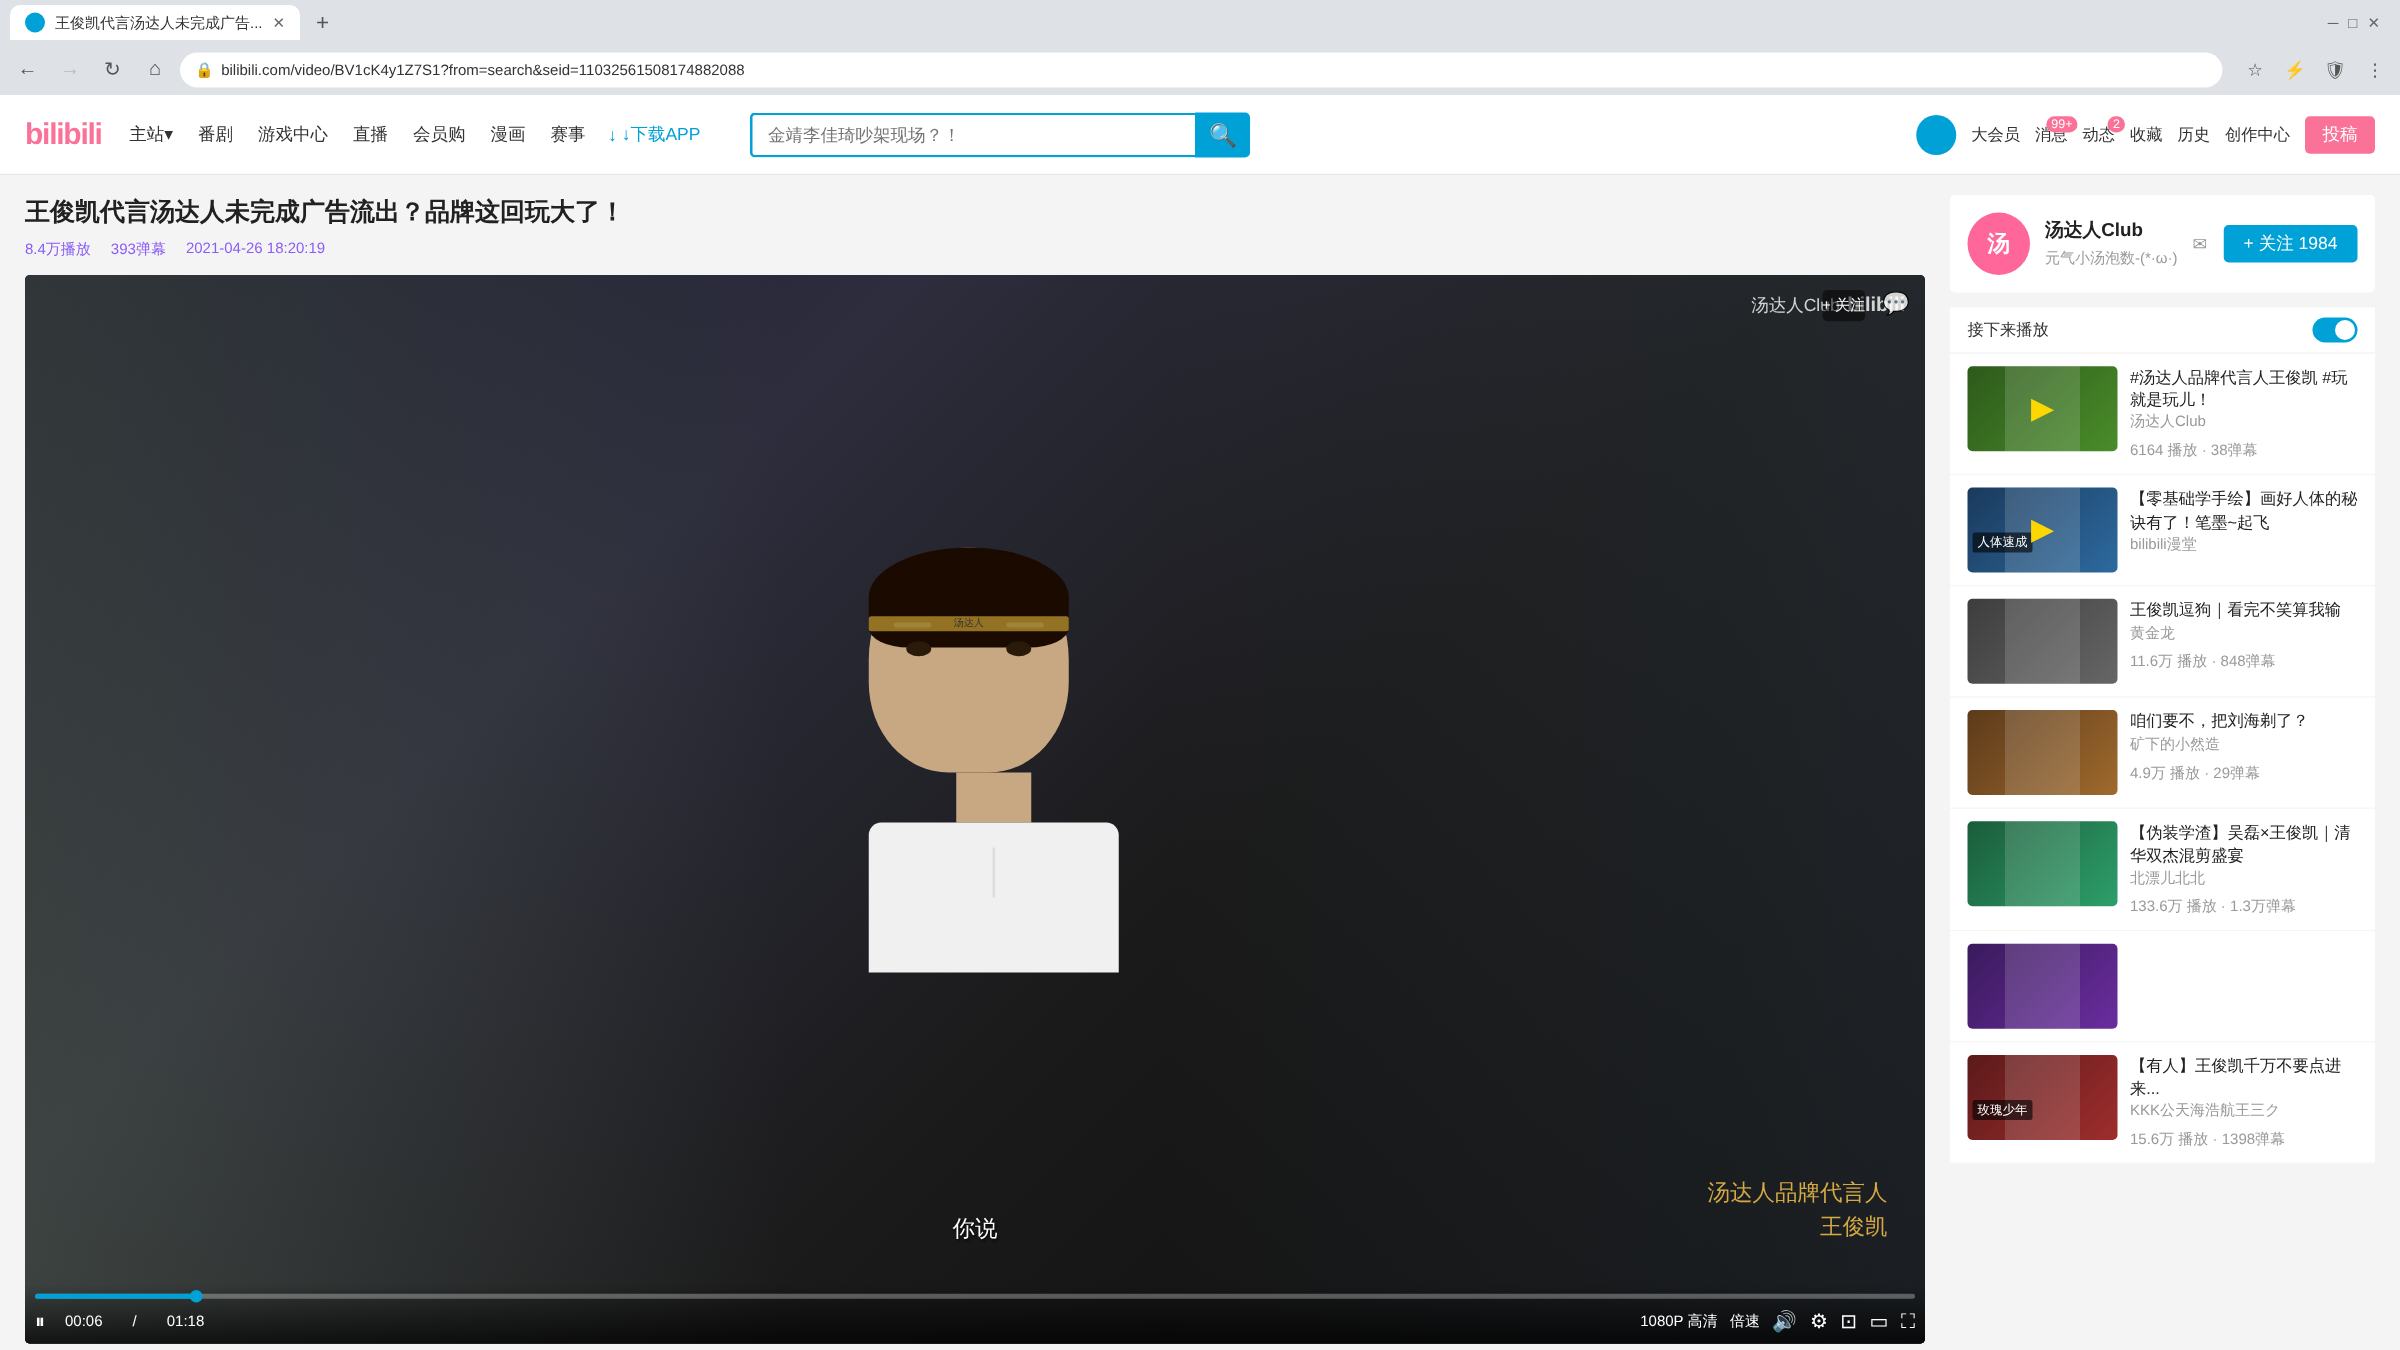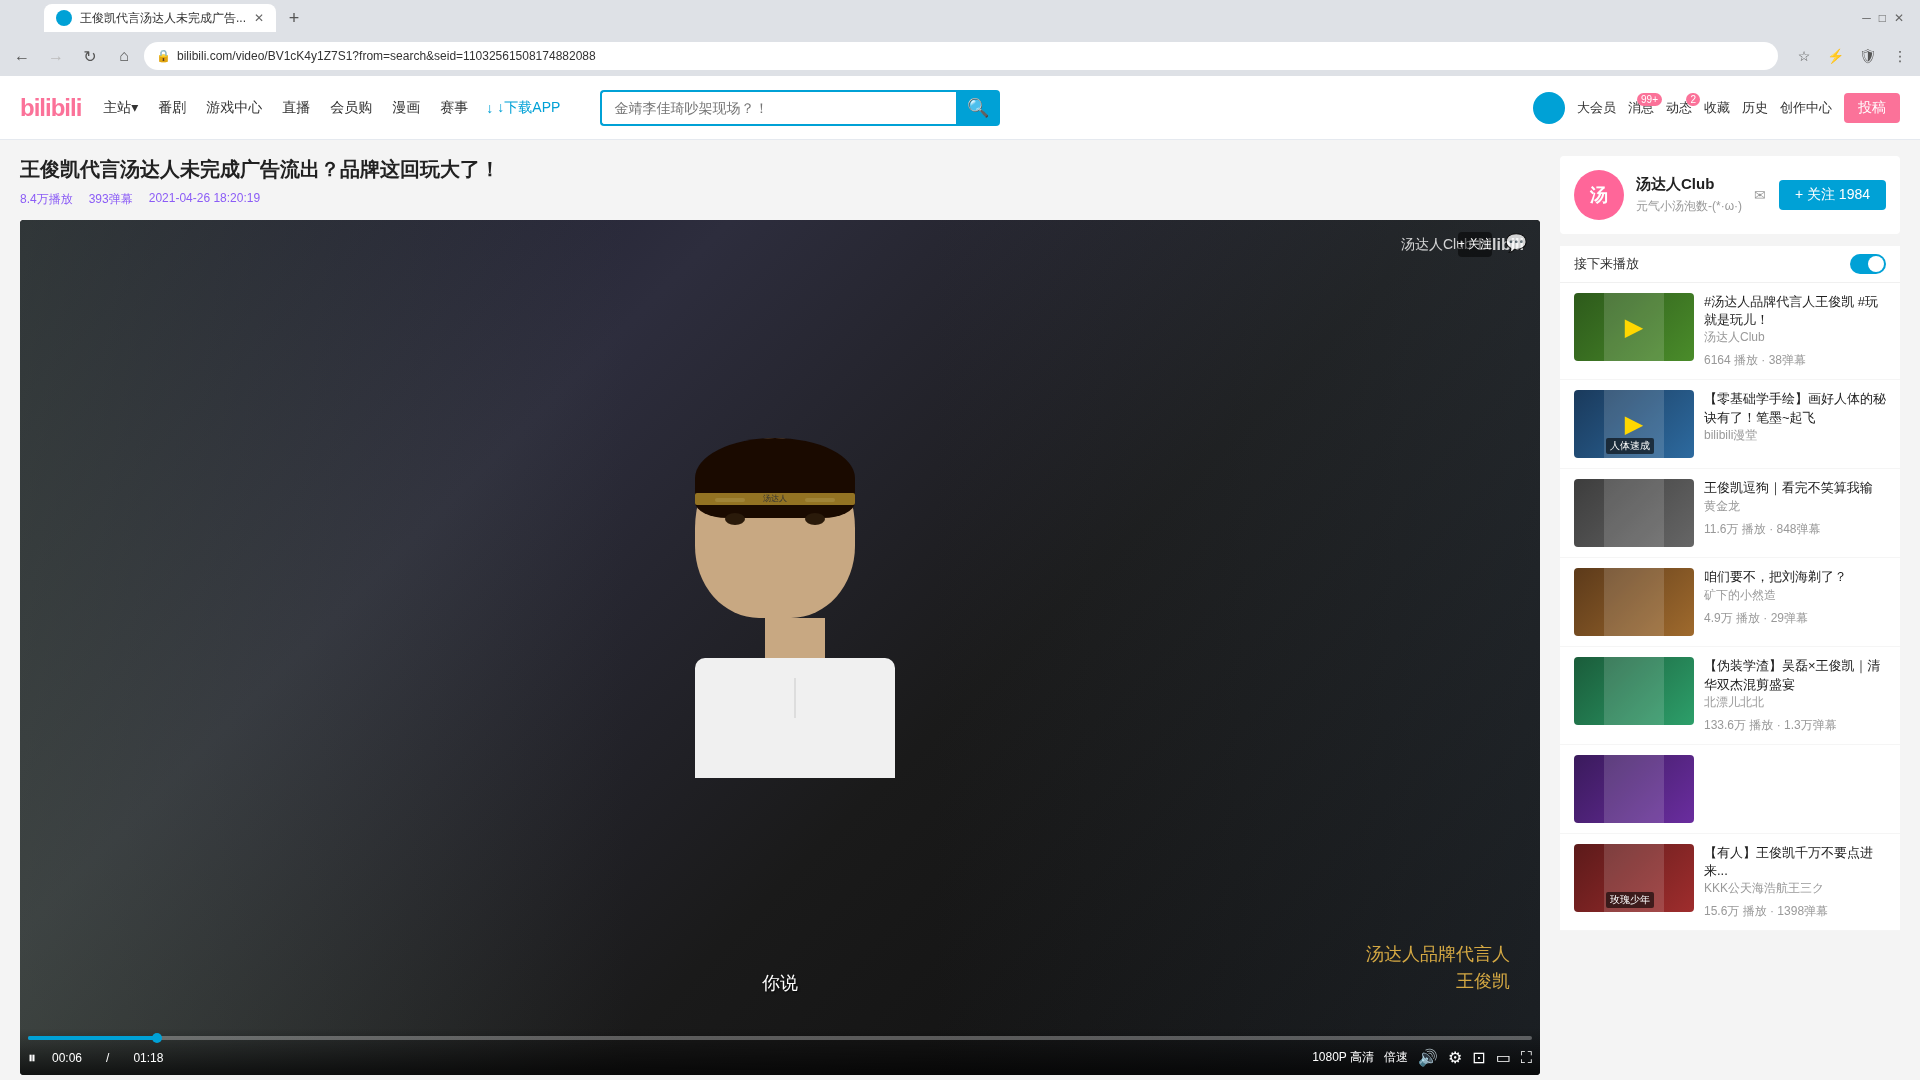--- a/index.html
+++ b/index.html
@@ -1,21 +1,21 @@
 <!DOCTYPE html>
 <html><head>
   <meta charset="utf-8">
   <style>
     * { margin: 0; padding: 0; box-sizing: border-box; }
     body { font-family: 'Microsoft YaHei', Arial, sans-serif; background: #f4f4f4; font-size: 13px; color: #333; }
 
     
     .browser-chrome { background: #dee1e6; width: 1920px; }
     .tab-bar { display: flex; align-items: center; height: 36px; background: #dee1e6; padding: 0 8px; gap: 4px; }
-    .tab { display: flex; align-items: center; background: #fff; border-radius: 8px 8px 0 0; padding: 0 12px; height: 28px; font-size: 12px; gap: 8px; max-width: 240px; margin-left: 36px; }
+    .tab { display: flex; align-items: center; background: #fff; border-radius: 8px 8px 0 0; padding: 0 12px; height: 28px; font-size: 12px; gap: 8px; max-width: 240px; }
     .tab-icon { width: 16px; height: 16px; background: #00a1d6; border-radius: 50%; flex-shrink: 0; }
     .tab-title { font-size: 12px; color: #333; white-space: nowrap; overflow: hidden; text-overflow: ellipsis; max-width: 180px; }
     .tab-close { font-size: 12px; color: #666; cursor: pointer; }
     .new-tab-btn { width: 28px; height: 28px; display: flex; align-items: center; justify-content: center; font-size: 18px; color: #555; cursor: pointer; border-radius: 50%; }
     .window-controls { margin-left: auto; display: flex; gap: 8px; align-items: center; font-size: 12px; color: #666; padding-right: 8px; }
 
     .address-bar-row { display: flex; align-items: center; height: 40px; background: #dee1e6; padding: 0 8px; gap: 6px; }
     .nav-btn { width: 28px; height: 28px; display: flex; align-items: center; justify-content: center; border-radius: 50%; cursor: pointer; color: #555; font-size: 16px; }
     .nav-btn.disabled { color: #bbb; }
     .address-input { flex: 1; height: 28px; background: #fff; border-radius: 14px; padding: 0 12px; font-size: 12px; color: #333; display: flex; align-items: center; gap: 6px; }
@@ -90,21 +90,21 @@
     .thumb-color-3 { background: linear-gradient(135deg, #3d3d3d, #666); }
     .thumb-color-4 { background: linear-gradient(135deg, #5c3a1a, #9f6a2d); }
     .thumb-color-5 { background: linear-gradient(135deg, #1a5c3a, #2d9f6a); }
     .thumb-color-6 { background: linear-gradient(135deg, #3a1a5c, #6a2d9f); }
     .thumb-color-7 { background: linear-gradient(135deg, #5c1a1a, #9f2d2d); }
     .playlist-info { flex: 1; min-width: 0; }
     .playlist-item-title { font-size: 13px; color: #212121; line-height: 1.4; display: -webkit-box; -webkit-line-clamp: 2; -webkit-box-orient: vertical; overflow: hidden; }
     .playlist-item-meta { font-size: 12px; color: #999; margin-top: 6px; }
     .playlist-item-channel { font-size: 12px; color: #999; }
 
-    .thumb-label { position: absolute; bottom: 4px; left: 4px; background: rgba(0,0,0,0.6); color: #fff; font-size: 10px; padding: 1px 4px; border-radius: 2px; margin-left: 28px; }
+    .thumb-label { position: absolute; bottom: 16px; left: 4px; background: rgba(0,0,0,0.6); color: #fff; font-size: 10px; padding: 1px 4px; border-radius: 2px; }
     .thumb-arrow { position: absolute; top: 50%; left: 50%; transform: translate(-50%,-50%); color: #ffd700; font-size: 24px; }
 
     .channel-msg-icon { font-size: 14px; color: #999; cursor: pointer; }
   </style>
 </head>
 <body>
 
 <div class="browser-chrome">
   <div class="tab-bar">
     <div class="tab">

